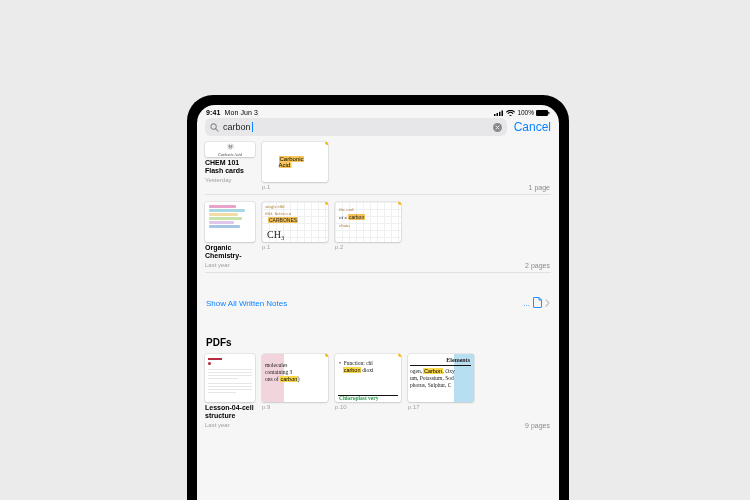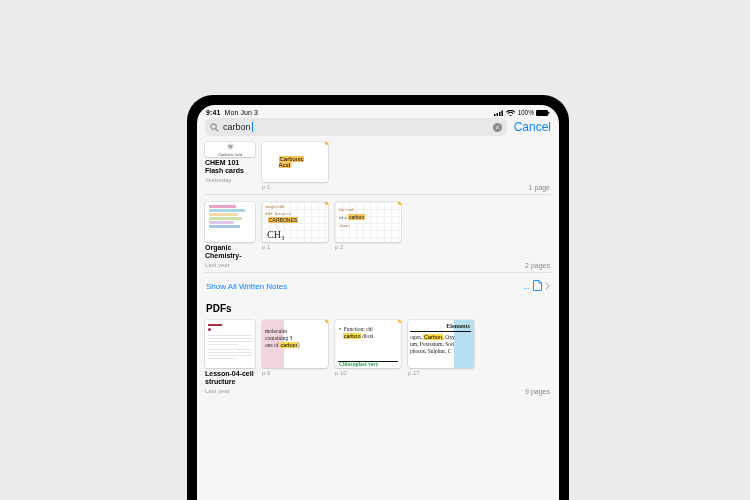--- a/index.html
+++ b/index.html
@@ -41,21 +41,21 @@
 .flashcard .mol { font-size:9px; letter-spacing:-1px; color:#333;}
 .flashcard .lbl { font-size:4px; font-style:italic; color:#333; font-family: cursive; }
 
 .gridbg { background-image: linear-gradient(#eef0f1 1px, transparent 1px), linear-gradient(90deg, #eef0f1 1px, transparent 1px); background-size: 7px 7px; }
 .hand { position:absolute; font-family: "Comic Sans MS", cursive; font-size: 5px; line-height:1.1; color:#222; }
 .hl { background:#f3c157; padding:0 1px; border-radius:1px; }
 
 .organic-left { background:#fff; }
 .tinyrow { height:3px; margin:1px 2px; border-radius:1px; }
 
-.showall { display:flex; justify-content:space-between; align-items:center; padding: 7px 1px; border-top:1px solid #e1e1e3; }
+.showall { display:flex; justify-content:space-between; align-items:center; padding: 24px 1px; border-top:1px solid #e1e1e3; }
 .showall-left { font-size: 8px; color:#0a84ff; font-weight:500;}
 .showall-right { display:flex; align-items:center; gap:3px; color:#0a84ff; font-size:8px;}
 
 .pdf-text { position:absolute; font-size:5.5px; line-height:1.25; font-family: Georgia, serif; color:#222;}
 .pdf-text mark { background:#f9d949; padding:0 .5px;}
 .pdf-pink { position:absolute; left:0; top:0; bottom:0; width:22px; background:#f2d4dc;}
 .pdf-blue { position:absolute; right:0; top:0; bottom:0; width:20px; background:#b8def1;}
 
 .lesson { position:relative; }
 .lesson .bar { position:absolute; top:4px; left:3px; width:14px; height:2px; background:#b42a3e; }

